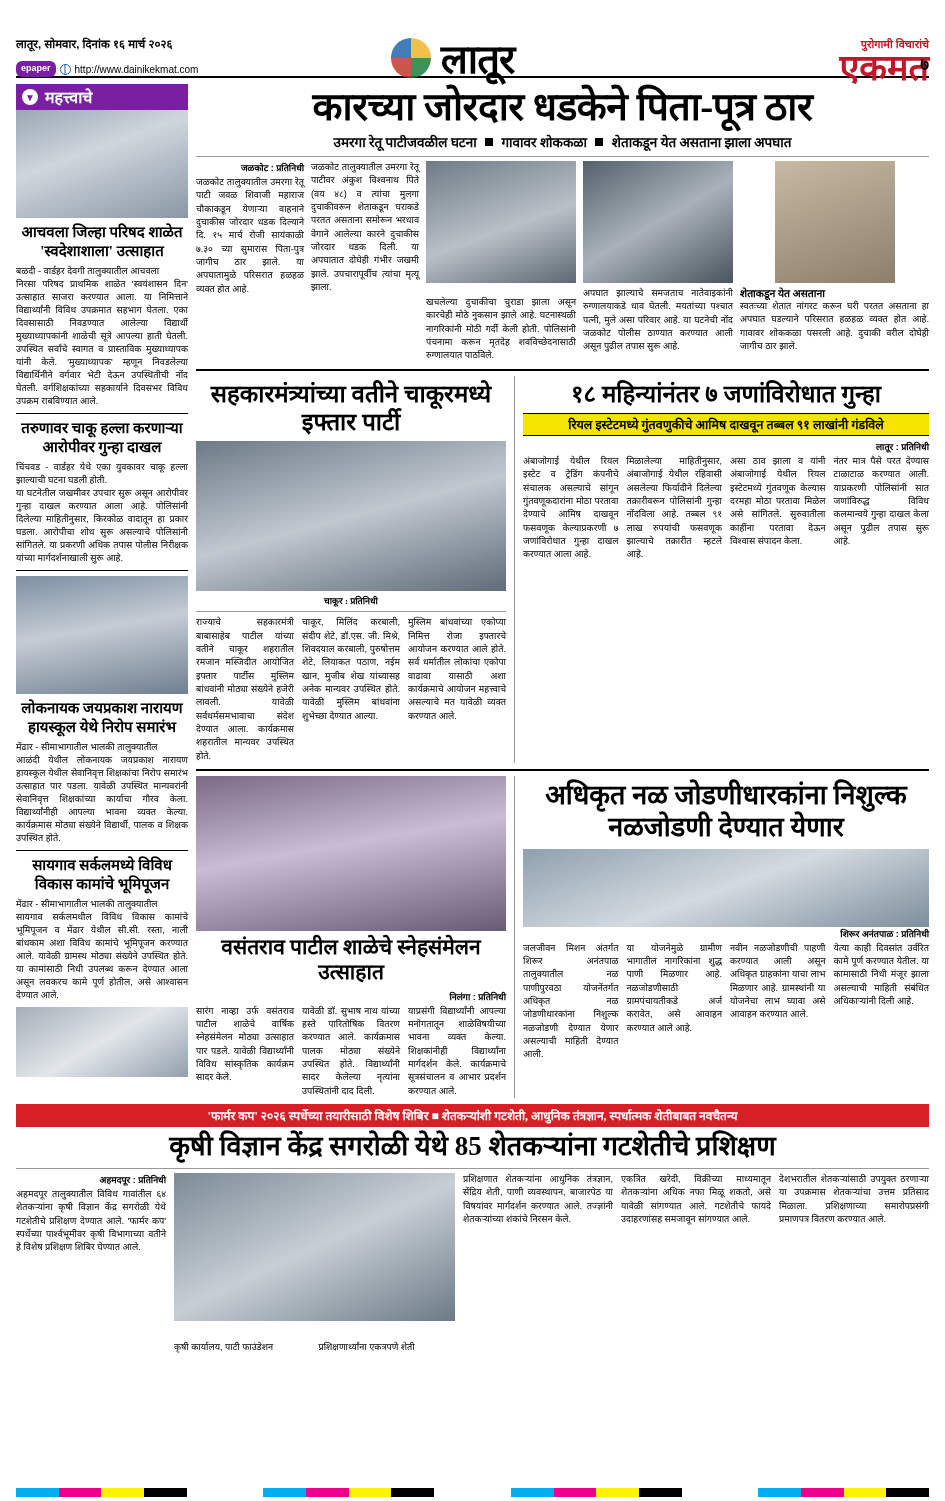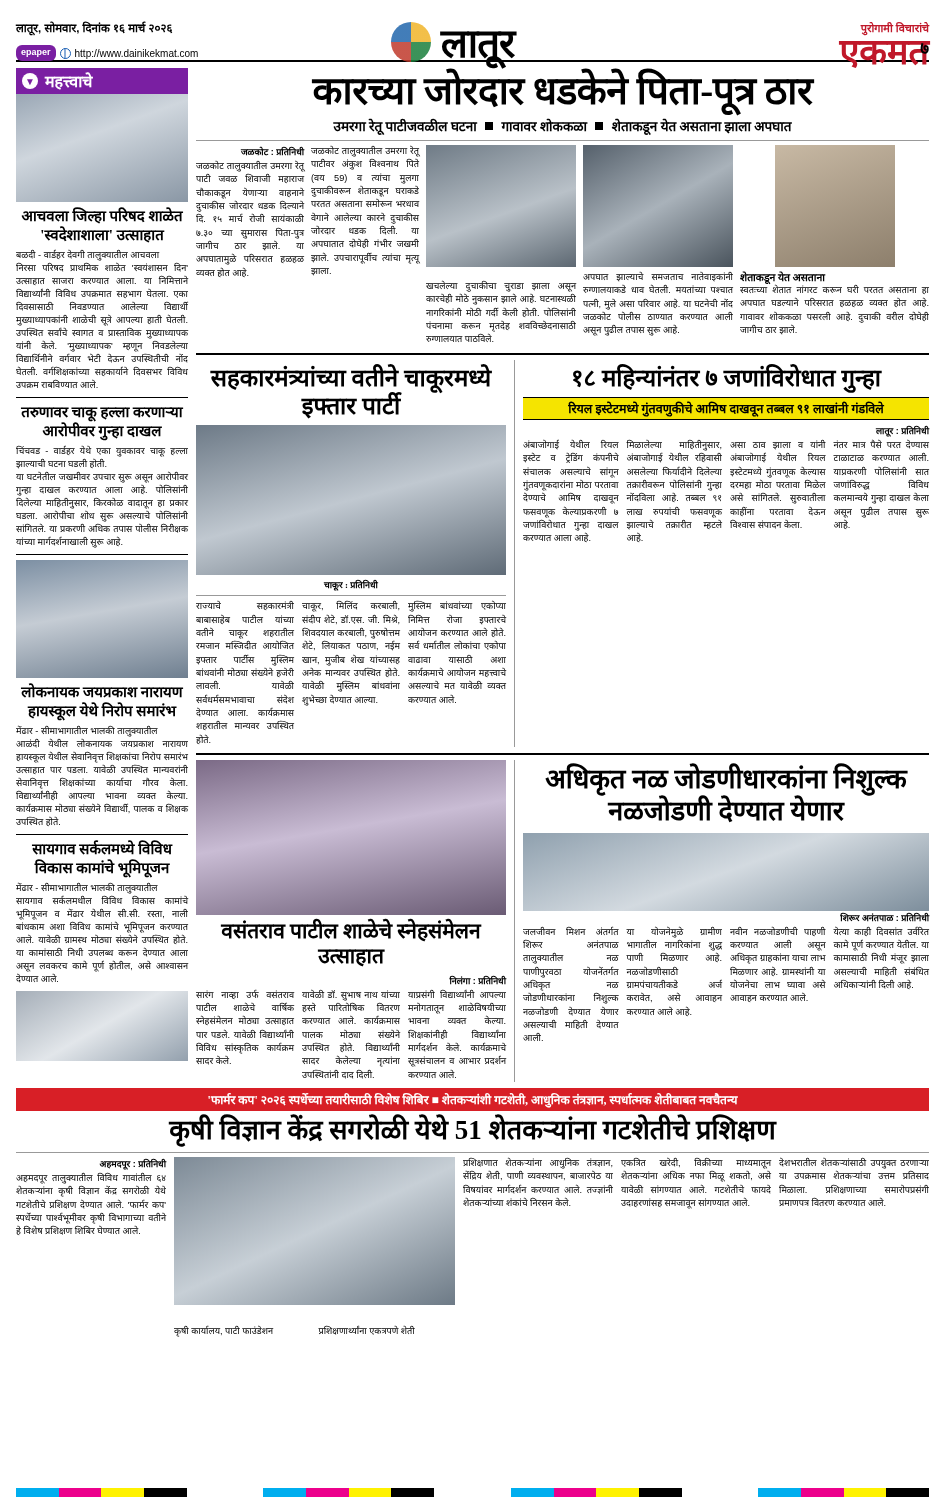--- a/index.html
+++ b/index.html
@@ -8,21 +8,21 @@
     width: 945px; height: 1501px;
     background: #ffffff;
     font-family: "Liberation Sans", sans-serif;
     color: #000;
     position: relative;
     overflow: hidden;
   }
   .page {
     position: relative;
     width: 945px; height: 1501px;
-    padding: 0 16px;
+    padding: 16px 16px;
   }
 
   
   .masthead {
     position: relative;
     height: 62px;
     border-bottom: 2px solid #000;
     display: flex; align-items: flex-start;
     padding-top: 20px;
   }
@@ -200,21 +200,21 @@
         <span>शेताकडून येत असताना झाला अपघात</span>
       </div>
       <div class="thin-rule"></div>
 
       <div class="lead-row">
         <div style="width:108px">
           <div class="byline">जळकोट : प्रतिनिधी</div>
           <div class="body-col">जळकोट तालुक्यातील उमरगा रेतू पाटी जवळ शिवाजी महाराज चौकाकडून येणाऱ्या वाहनाने दुचाकीस जोरदार धडक दिल्याने दि. १५ मार्च रोजी सायंकाळी ७.३० च्या सुमारास पिता-पुत्र जागीच ठार झाले. या अपघातामुळे परिसरात हळहळ व्यक्त होत आहे.</div>
         </div>
         <div style="width:108px">
-          <div class="body-col">जळकोट तालुक्यातील उमरगा रेतू पाटीवर अंकुश विश्वनाथ पिते (वय 59) व त्यांचा मुलगा दुचाकीवरून शेताकडून घराकडे परतत असताना समोरून भरधाव वेगाने आलेल्या कारने दुचाकीस जोरदार धडक दिली. या अपघातात दोघेही गंभीर जखमी झाले. उपचारापूर्वीच त्यांचा मृत्यू झाला.</div>
+          <div class="body-col">जळकोट तालुक्यातील उमरगा रेतू पाटीवर अंकुश विश्वनाथ पिते (वय ४८) व त्यांचा मुलगा दुचाकीवरून शेताकडून घराकडे परतत असताना समोरून भरधाव वेगाने आलेल्या कारने दुचाकीस जोरदार धडक दिली. या अपघातात दोघेही गंभीर जखमी झाले. उपचारापूर्वीच त्यांचा मृत्यू झाला.</div>
         </div>
         <div style="width:150px">
           <div class="photo photo-car"></div>
           <div class="body-col" style="margin-top:13px">खचलेल्या दुचाकीचा चुराडा झाला असून कारचेही मोठे नुकसान झाले आहे. घटनास्थळी नागरिकांनी मोठी गर्दी केली होती. पोलिसांनी पंचनामा करून मृतदेह शवविच्छेदनासाठी रुग्णालयात पाठविले.</div>
         </div>
         <div style="width:150px">
           <div class="photo photo-bike"></div>
           <div class="body-col" style="margin-top:4px">अपघात झाल्याचे समजताच नातेवाइकांनी रुग्णालयाकडे धाव घेतली. मयतांच्या पश्चात पत्नी, मुले असा परिवार आहे. या घटनेची नोंद जळकोट पोलीस ठाण्यात करण्यात आली असून पुढील तपास सुरू आहे.</div>
         </div>
         <div style="flex:1">
@@ -280,21 +280,21 @@
             <div class="body-col" style="width:25%">नवीन नळजोडणीची पाहणी करण्यात आली असून अधिकृत ग्राहकांना याचा लाभ मिळणार आहे. ग्रामस्थांनी या योजनेचा लाभ घ्यावा असे आवाहन करण्यात आले.</div>
             <div class="body-col" style="width:25%">येत्या काही दिवसांत उर्वरित कामे पूर्ण करण्यात येतील. या कामासाठी निधी मंजूर झाला असल्याची माहिती संबंधित अधिकाऱ्यांनी दिली आहे.</div>
           </div>
         </div>
       </div>
     </div>
   </div>
 
   <div style="margin-top:6px">
     <div class="red-strip">'फार्मर कप' २०२६ स्पर्धेच्या तयारीसाठी विशेष शिबिर ■ शेतकऱ्यांशी गटशेती, आधुनिक तंत्रज्ञान, स्पर्धात्मक शेतीबाबत नवचैतन्य</div>
-    <div class="sec-head lg">कृषी विज्ञान केंद्र सगरोळी येथे 51 शेतकऱ्यांना गटशेतीचे प्रशिक्षण</div>
+    <div class="sec-head lg">कृषी विज्ञान केंद्र सगरोळी येथे 85 शेतकऱ्यांना गटशेतीचे प्रशिक्षण</div>
     <div class="thin-rule"></div>
     <div class="cols4">
       <div style="width:150px">
         <div class="byline">अहमदपूर : प्रतिनिधी</div>
         <div class="body-col">अहमदपूर तालुक्यातील विविध गावांतील ६४ शेतकऱ्यांना कृषी विज्ञान केंद्र सगरोळी येथे गटशेतीचे प्रशिक्षण देण्यात आले. 'फार्मर कप' स्पर्धेच्या पार्श्वभूमीवर कृषी विभागाच्या वतीने हे विशेष प्रशिक्षण शिबिर घेण्यात आले.</div>
       </div>
       <div style="flex:1">
         <div class="photo pg4"></div>
         <div class="cols2" style="margin-top:20px">
           <div class="body-col" style="width:50%">कृषी कार्यालय, पाटी फाउंडेशन</div>

